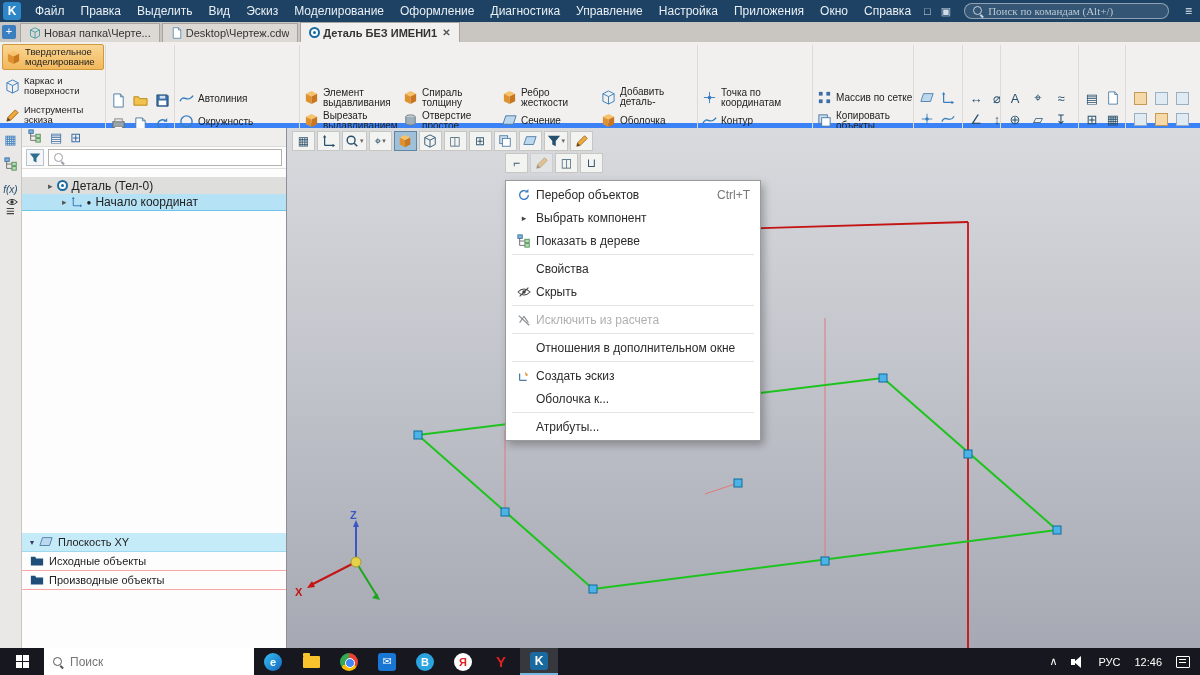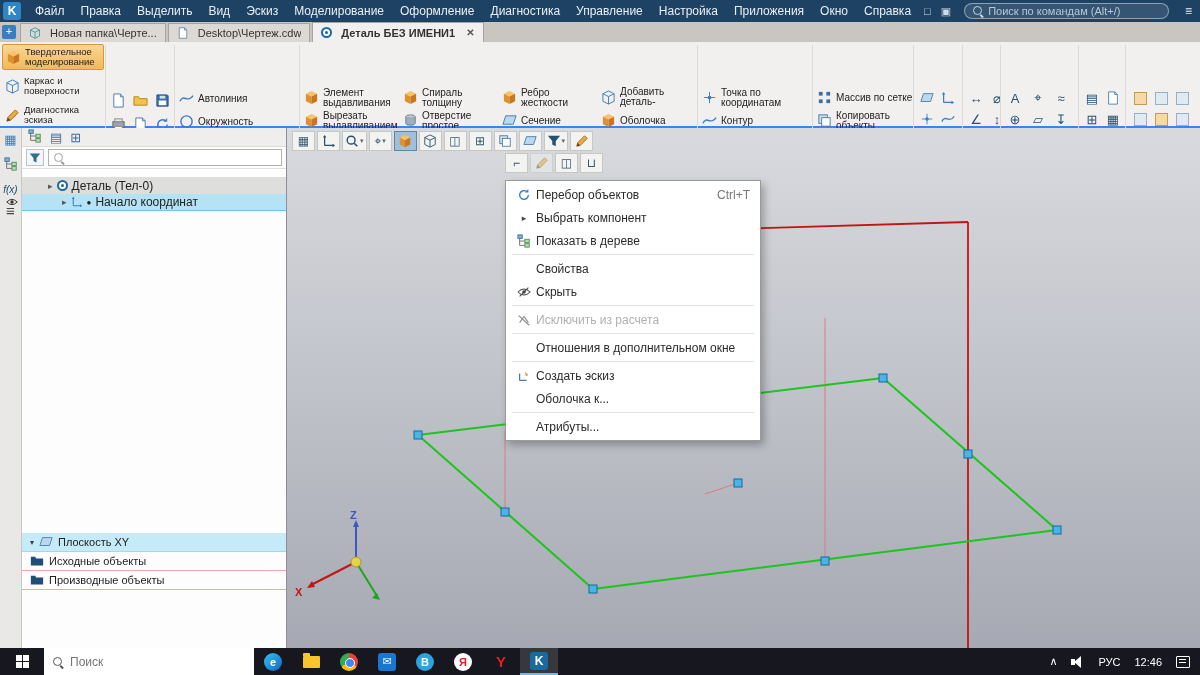--- a/index.html
+++ b/index.html
@@ -9,36 +9,36 @@
   svg.ic{width:15px;height:15px;flex:none;display:inline-block}
   svg.ic12{width:12px;height:12px} svg.ic14{width:14px;height:14px}
   .c-blue{color:#3a7ebf}.c-teal{color:#2a8f9d}.c-dark{color:#27506e}.c-gray{color:#8a8f94}.c-orange{color:#e0912f}.c-navy{color:#1f4e79}
   
   #menubar{position:absolute;left:0;top:0;width:1200px;height:22px;background:#1d4264;display:flex;align-items:center;gap:0;color:#e9eff5}
   .applogo{width:18px;height:18px;margin:0 6px 0 3px;background:#2d86c8;color:#fff;border-radius:3px;font-weight:bold;font-size:12px;display:flex;align-items:center;justify-content:center}
   .mitem{padding:0 8px;font-size:12px;cursor:default;white-space:nowrap}
   .mspacer{flex:1}
   .mwin{padding:0 5px;font-size:11px;color:#cfdbe6}
   .msearch{display:flex;align-items:center;gap:4px;background:rgba(255,255,255,.10);border:1px solid rgba(255,255,255,.45);border-radius:9px;height:16px;width:205px;padding:0 7px;margin:0 8px;color:#c6d4e0}
-  .msearch input{background:transparent;border:none;outline:none;color:#dbe5ee;font-size:11px;width:160px;font-family:Liberation Sans, sans-serif}
+  .msearch input{background:transparent;border:none;outline:none;color:#dbe5ee;font-size:11px;width:160px;font-family:Liberation Serif, serif}
   .msearch input::placeholder{color:#b9c8d6}
   .mag{position:relative;width:12px;height:12px;display:inline-block;flex:none}
   .mag::before{content:"";position:absolute;left:1px;top:1px;width:7px;height:7px;border:1.5px solid currentColor;border-radius:50%}
   .mag::after{content:"";position:absolute;left:9px;top:9px;width:4px;height:1.6px;background:currentColor;transform:rotate(45deg);transform-origin:0 0}
   
   #tabbar{position:absolute;left:0;top:22px;width:1200px;height:20px;background:#c9c6c1;display:flex;align-items:flex-end;gap:2px;padding-left:2px}
   .tabplus{width:14px;height:14px;margin:0 2px 3px 0;background:#3a7ebf;color:#fff;font-size:11px;line-height:13px;text-align:center;border-radius:2px}
-  .tab{display:flex;align-items:center;gap:9px;height:19px;padding:0 8px;background:#dcd9d4;border:1px solid #a7a49f;border-bottom:none;font-size:11px;color:#333;max-width:190px;white-space:nowrap}
+  .tab{display:flex;align-items:center;gap:3px;height:19px;padding:0 8px;background:#dcd9d4;border:1px solid #a7a49f;border-bottom:none;font-size:11px;color:#333;max-width:190px;white-space:nowrap}
   .tab.active{background:#f1f0ee;height:20px;font-weight:bold}
   .tablabel{overflow:hidden;text-overflow:ellipsis}
   .tabclose{color:#555;font-size:10px;padding-left:2px}
   .doticon{width:11px;height:11px;border-radius:50%;border:2px solid #1a6aa0;background:#fff;flex:none;position:relative}
   .doticon::after{content:"";position:absolute;left:2px;top:2px;width:3px;height:3px;border-radius:50%;background:#1a6aa0}
   
-  #ribbon{position:absolute;left:0;top:42px;width:1200px;height:86px;background:#f1f0ee;border-bottom:2px solid #3b82f6}
+  #ribbon{position:absolute;left:0;top:42px;width:1200px;height:86px;background:#f1f0ee;border-bottom:5px solid #3b82f6}
   .rdiv{position:absolute;top:3px;width:1px;height:105px;background:#dcdad6}
   .modebtn{position:absolute;left:2px;width:102px;height:26px;display:flex;align-items:center;gap:4px;padding:1px 3px;font-size:9.5px;line-height:10px;color:#222}
   .modebtn.active{background:linear-gradient(#f9d693,#f2b85c);border:1px solid #cf9a3c;border-radius:2px}
   .ritem{display:flex;align-items:center;gap:4px;font-size:10px;line-height:10px;color:#222;height:23px;padding:0 2px;white-space:normal}
   .ritem span.lab{width:90px;max-height:21px;overflow:hidden}
   .glabel{position:absolute;top:112px;height:14px;font-size:10px;color:#4a4a4a;display:flex;align-items:center;justify-content:center;gap:3px;white-space:nowrap;overflow:hidden}
   .gchev{font-size:8px;color:#777}
   .sysgrid{position:absolute;left:108px;top:47px;display:grid;grid-template-columns:repeat(3,20px);grid-template-rows:repeat(2,22px);gap:2px}
   .sysgrid .sbtn{display:flex;align-items:center;justify-content:center}
   .auxgrid{display:grid;grid-template-columns:repeat(2,20px);grid-auto-rows:20px;gap:1px;position:absolute}
@@ -292,21 +292,21 @@
     <div class="modebtn" style="top:31px">
       <svg class="ic c-blue">
           <use href="#i-wcube"></use>
         </svg>
       <span>Каркас и поверхности</span>
     </div>
     <div class="modebtn" style="top:60px">
       <svg class="ic">
           <use href="#i-pencil"></use>
         </svg>
-      <span>Диагностика эскиза</span>
+      <span>Инструменты эскиза</span>
     </div>
 
     <div class="rdiv" style="left:105px"></div>
 
     <div class="sysgrid">
       <span class="sbtn">
           <svg class="ic">
             <use href="#i-doc"></use>
           </svg>
         </span>

